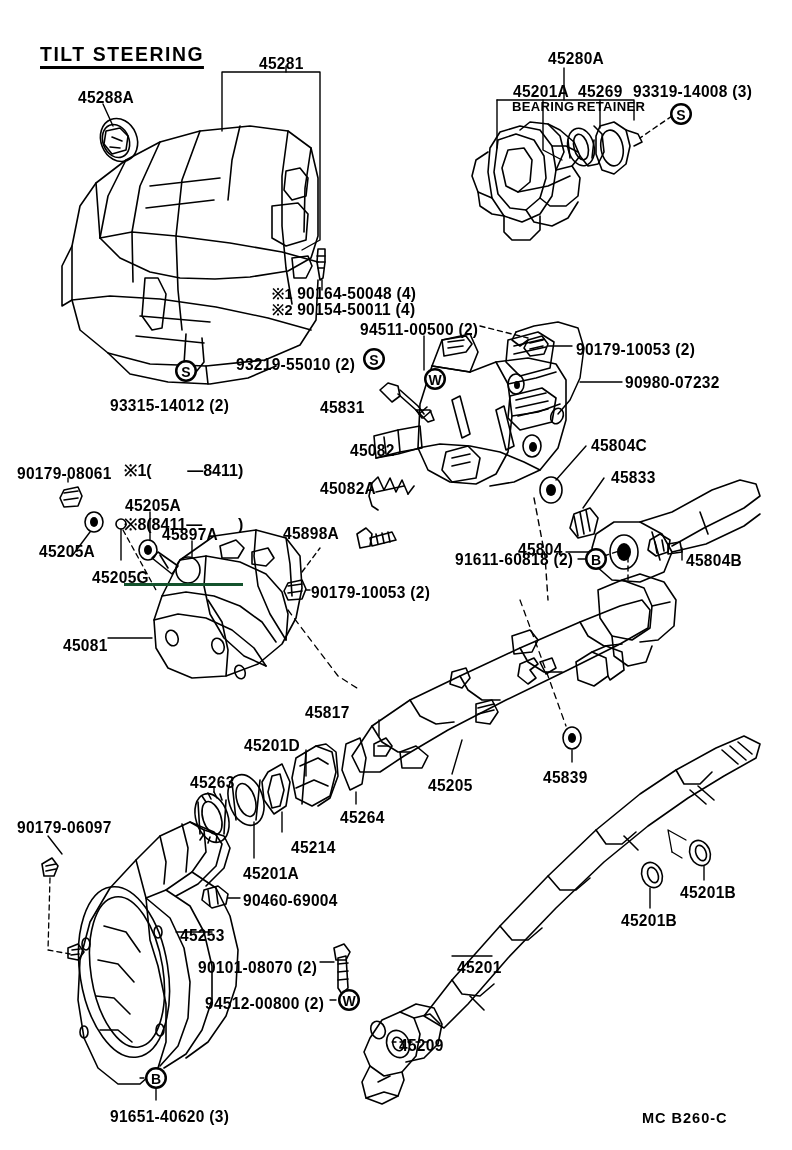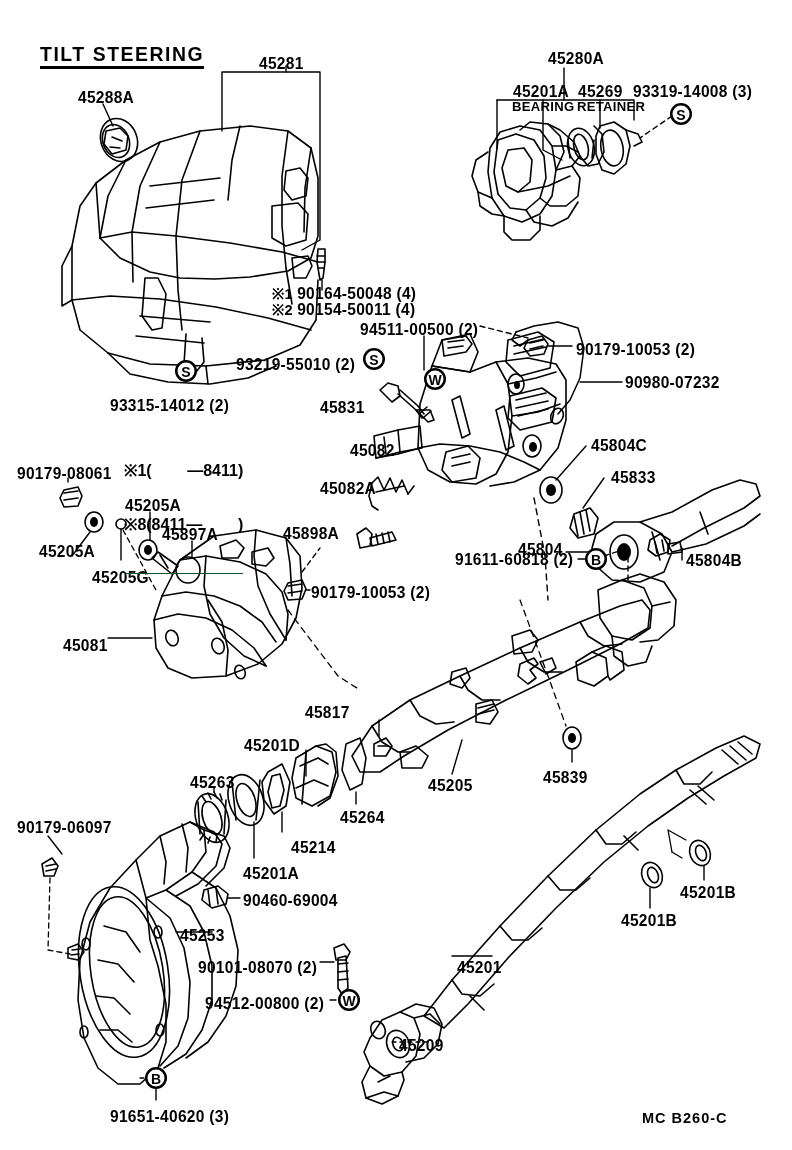--- a/index.html
+++ b/index.html
@@ -43,22 +43,22 @@
   .lbl.footer {
     font-size: 15px;
     letter-spacing: 1px;
   }
   .note-box {
     position: absolute;
     font-family: "Liberation Sans", sans-serif;
     font-weight: bold;
     font-size: 16px;
     color: #000;
-    border-bottom: 1px solid #14532d;
-    padding-bottom: 4px;
+    border-bottom: 3px solid #14532d;
+    padding-bottom: 14px;
     line-height: 1.12;
     white-space: pre;
   }
   .starmark { font-size: 15px; }
 </style>
 </head>
 <body>
 
 <div id="page">
 

